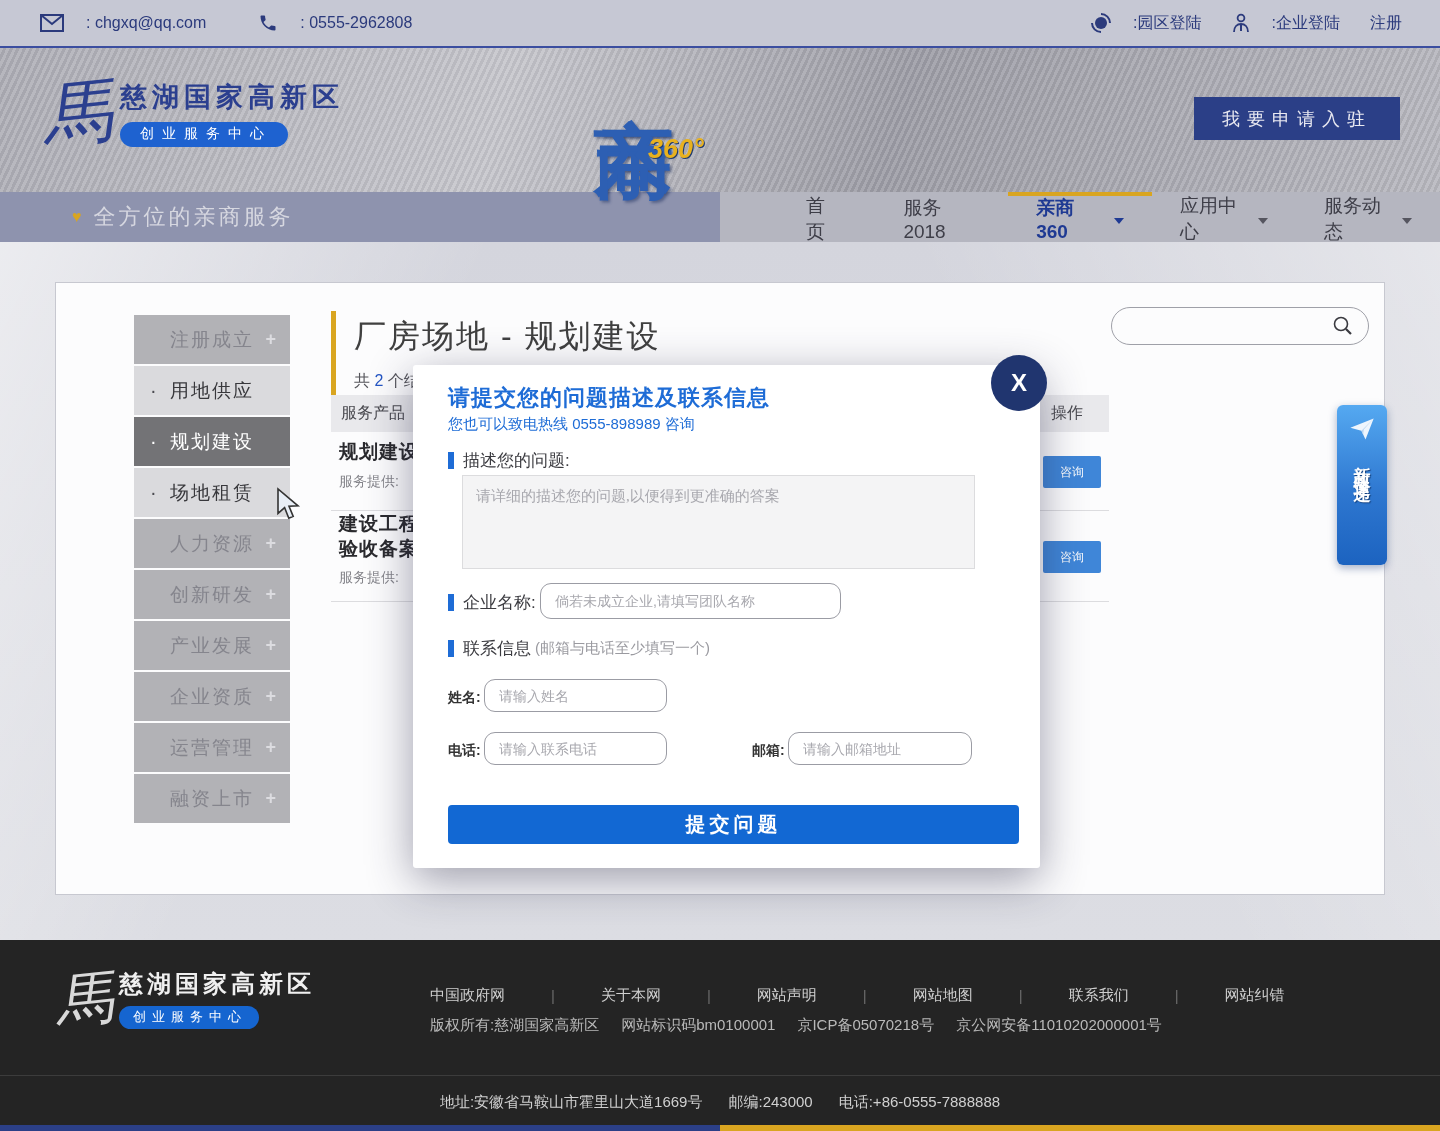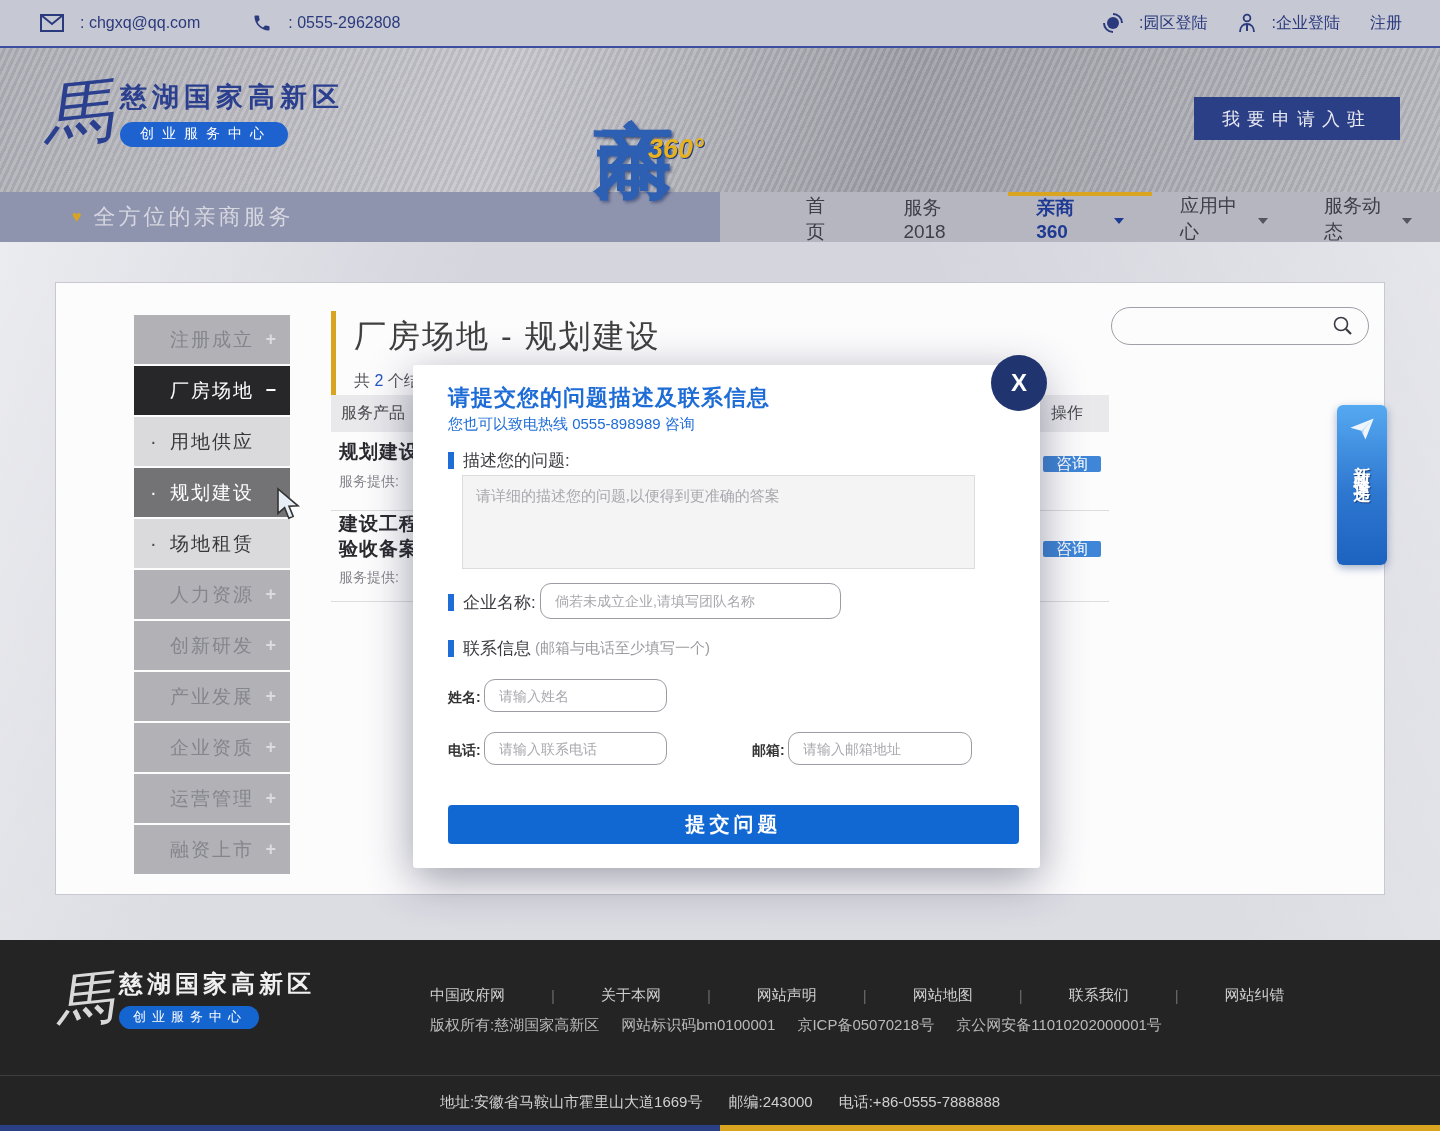--- a/index.html
+++ b/index.html
@@ -5,21 +5,21 @@
   html,body{margin:0;padding:0;}
   body{width:1440px;height:1131px;position:relative;overflow:hidden;
        font-family:"Liberation Sans","DejaVu Sans",sans-serif;background:#d9dae1;}
   .abs{position:absolute;}
 
   
   .topbar{top:0;left:0;width:1440px;height:46px;background:#c6c8d4;
           border-bottom:2px solid #3b4ea0;display:flex;align-items:center;color:#2b3a7c;}
   .topbar .left{display:flex;align-items:center;gap:52px;margin-left:40px;}
   .topbar .right{display:flex;align-items:center;gap:30px;margin-left:auto;margin-right:38px;}
-  .tb-item{display:flex;align-items:center;gap:16px;font-size:16px;}
+  .tb-item{display:flex;align-items:center;gap:22px;font-size:16px;}
   .tb-icon svg{display:block;}
 
   
   .header{top:48px;left:0;width:1440px;height:144px;
     background:
       repeating-linear-gradient(115deg, rgba(255,255,255,.10) 0 3px, rgba(0,0,0,.05) 3px 6px),
       linear-gradient(105deg,#aeaeb6 0%,#c6c6cc 35%,#9d9da6 62%,#b8b8bf 100%);}
   .logo{left:42px;top:78px;display:flex;align-items:center;gap:8px;z-index:3;}
   .logo-calli{font-family:"DejaVu Serif","Liberation Serif",serif;font-style:italic;
               font-size:70px;line-height:70px;color:#2b3f8f;transform:rotate(-6deg);}
@@ -83,22 +83,22 @@
   .search{left:1055px;top:24px;width:256px;height:36px;border:1px solid #9fa0a8;border-radius:19px;
           position:absolute;display:flex;align-items:center;background:transparent;}
   .search input{flex:1;border:none;background:transparent;outline:none;margin-left:16px;font-size:14px;}
   .search .mag{margin-right:14px;cursor:pointer;display:flex;}
 
   .tbl-head{left:275px;top:112px;width:778px;height:37px;background:#e9e9ec;position:absolute;
             display:flex;align-items:center;justify-content:space-between;box-sizing:border-box;
             padding:0 26px 0 10px;font-size:16px;color:#4a4a50;}
   .row-name{position:absolute;left:283px;font-size:19px;font-weight:bold;color:#2a2a2e;letter-spacing:1px;}
   .row-provider{position:absolute;left:283px;font-size:14px;color:#85858b;}
-  .consult-btn{position:absolute;left:987px;width:58px;height:16px;background:#3f86d8;color:#fff;
-               font-size:16px;display:flex;align-items:center;justify-content:center;border-radius:2px;cursor:pointer;}
+  .consult-btn{position:absolute;left:987px;width:58px;height:32px;background:#3f86d8;color:#fff;
+               font-size:12px;display:flex;align-items:center;justify-content:center;border-radius:2px;cursor:pointer;}
   .row-div{position:absolute;left:275px;width:778px;height:1px;background:#dcdcdf;}
 
   
   .widget{left:1337px;top:405px;width:50px;height:160px;border-radius:6px;z-index:10;
           background:linear-gradient(180deg,#55a9f1 0%,#2e77d0 55%,#1c63c0 100%);
           box-shadow:0 3px 8px rgba(30,60,120,.4);display:flex;flex-direction:column;align-items:center;cursor:pointer;}
   .widget .plane{margin-top:10px;}
   .widget .wtxt{margin-top:6px;writing-mode:vertical-lr;color:#fff;font-size:17px;font-weight:bold;
                 letter-spacing:6px;text-shadow:1px 1px 1px #14407e;}
 
@@ -237,24 +237,20 @@
 </div>
 
 <div class="abs main-bg"></div>
 <div class="abs panel">
 
   <div class="sidebar">
     <div class="side-item side-group">
       <span>注册成立</span>
         <span class="sfx">+</span>
     </div>
-    <div class="side-item side-group open">
-      <span>厂房场地</span>
-        <span class="sfx">−</span>
-    </div>
     <div class="side-item side-sub">
       <span class="blt">·</span>
         <span>用地供应</span>
     </div>
     <div class="side-item side-sub current">
       <span class="blt">·</span>
         <span>规划建设</span>
     </div>
     <div class="side-item side-sub">
       <span class="blt">·</span>

